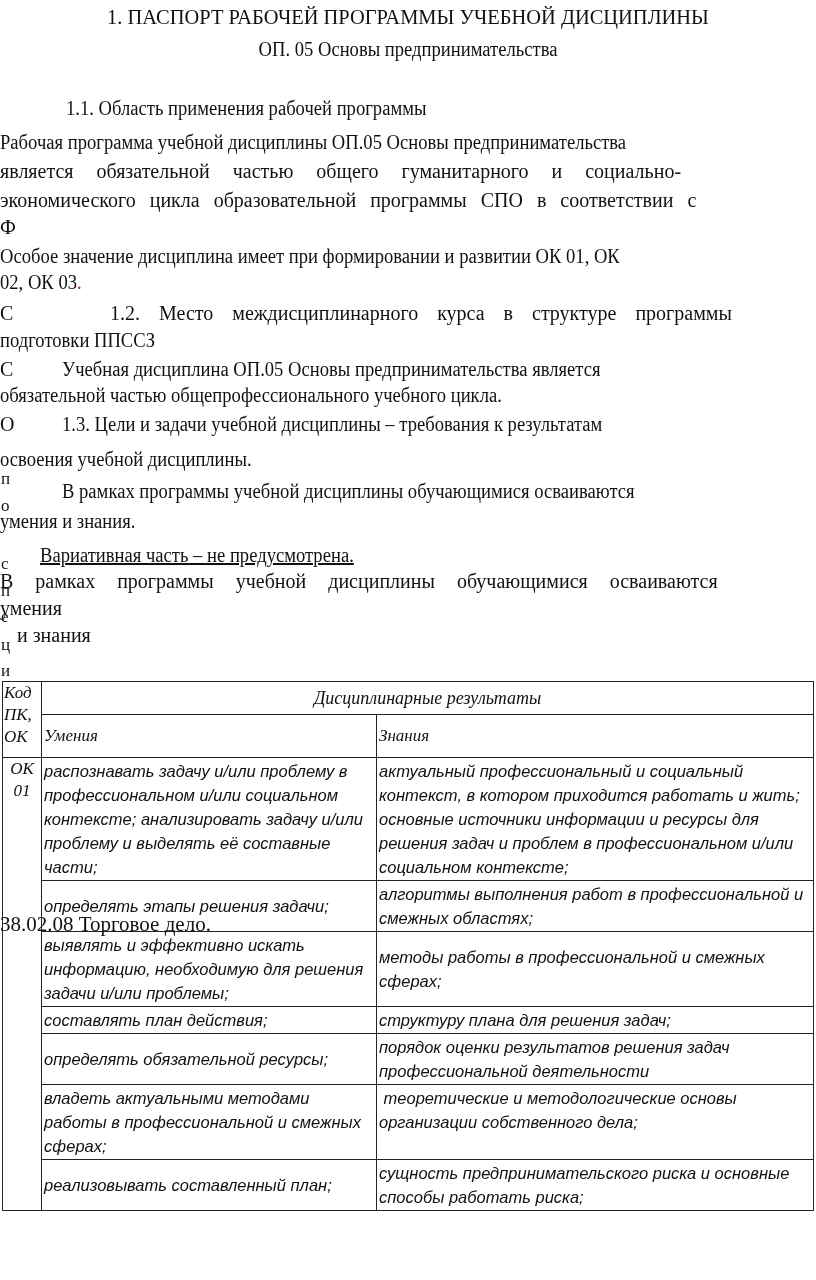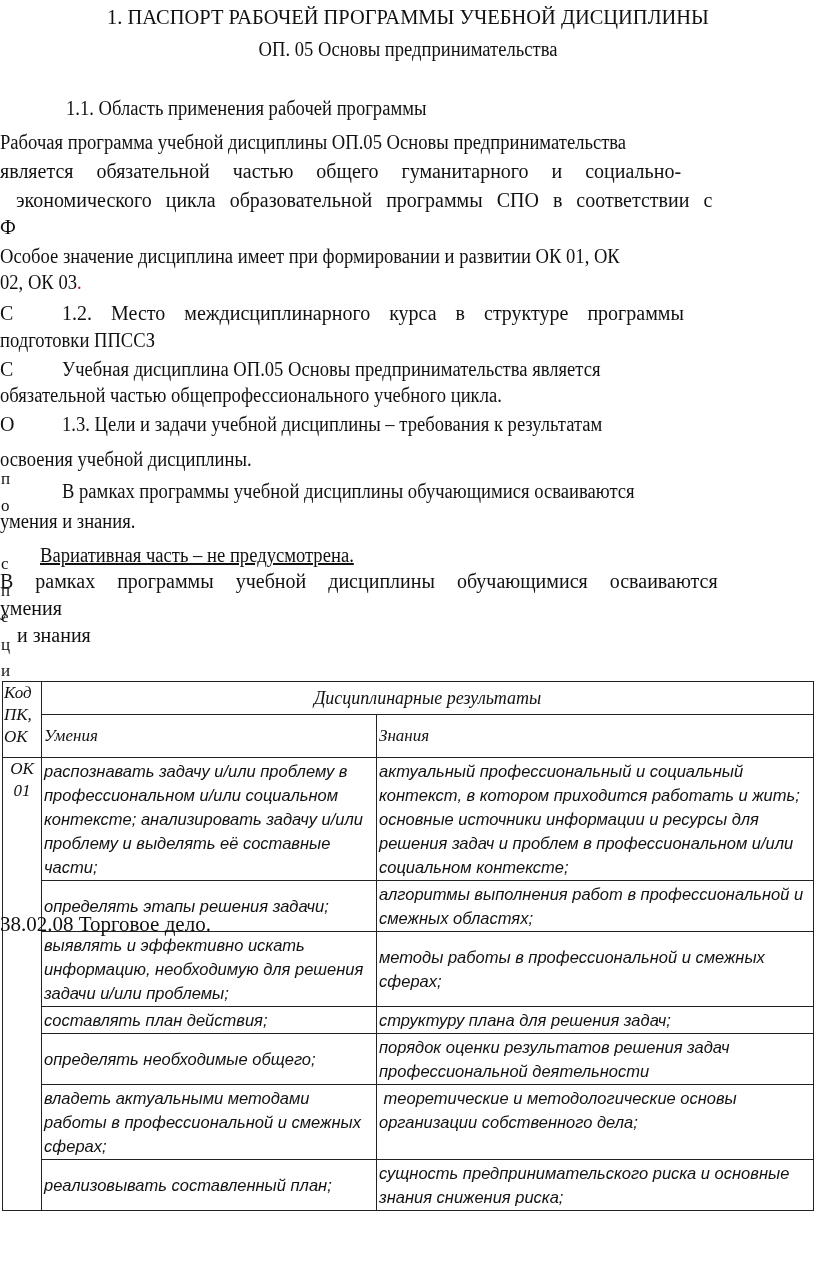--- a/index.html
+++ b/index.html
@@ -28,32 +28,32 @@
 
 <div class="abs h1">1. ПАСПОРТ РАБОЧЕЙ ПРОГРАММЫ УЧЕБНОЙ ДИСЦИПЛИНЫ</div>
 <div class="abs h2">ОП. 05 Основы предпринимательства</div>
 <div class="abs h3">1.1. Область применения рабочей программы</div>
 
 <div class="line" style="top:131px; transform:scaleX(0.93);">Рабочая программа учебной дисциплины ОП.05 Основы предпринимательства</div>
 <div class="line just" style="top:160px;">
   <span style="white-space:pre; word-spacing:18px;">является обязательной частью общего гуманитарного и социально-</span>
 </div>
 <div class="line just" style="top:189px;">
-  <span style="word-spacing:9px;margin-left:16px;">экономического цикла образовательной программы СПО в соответствии с</span>
+  <span style="word-spacing:9px;">экономического цикла образовательной программы СПО в соответствии с</span>
 </div>
 <div class="line" style="top:216px;">Ф</div>
 
 <div class="line" style="top:245px; transform:scaleX(0.93);">Особое значение дисциплина имеет при формировании и развитии ОК 01, ОК</div>
 <div class="line" style="top:271px; transform:scaleX(0.93);">
   <span>02, ОК 03</span><span class="red">.</span>
 </div>
 
 <div class="line" style="top:302px;">С</div>
 <div class="line" style="top:302px; left:62px; width:754px; display:flex; justify-content:space-between;">
-  <span style="word-spacing:14px;">1.2. Место междисциплинарного курса в структуре программы</span>
+  <span style="word-spacing:14px;margin-left:48px;">1.2. Место междисциплинарного курса в структуре программы</span>
 </div>
 <div class="line" style="top:329px; transform:scaleX(0.93);">подготовки ППССЗ</div>
 
 <div class="line" style="top:358px;">С</div>
 <div class="line" style="top:358px; left:62px; transform:scaleX(0.93);">Учебная   дисциплина ОП.05 Основы предпринимательства является</div>
 <div class="line" style="top:384px; transform:scaleX(0.93);">обязательной частью общепрофессионального учебного цикла.</div>
 
 <div class="line" style="top:413px;">О</div>
 <div class="line" style="top:413px; left:62px; transform:scaleX(0.93);">1.3. Цели и задачи учебной дисциплины – требования к результатам</div>
 <div class="line" style="top:448px; transform:scaleX(0.93);">освоения учебной дисциплины.</div>
@@ -98,27 +98,27 @@
   </tr>
   <tr>
     <td class="skill">выявлять и эффективно искать информацию, необходимую для решения задачи и/или проблемы;</td>
     <td>методы работы в профессиональной и смежных сферах;</td>
   </tr>
   <tr>
     <td class="skill">составлять план действия;</td>
     <td>структуру плана для решения задач;</td>
   </tr>
   <tr>
-    <td class="skill">определять необходимые общего;</td>
+    <td class="skill">определять обязательной ресурсы;</td>
     <td>порядок оценки результатов решения задач профессиональной деятельности</td>
   </tr>
   <tr>
     <td class="skill">владеть актуальными методами работы в профессиональной и смежных сферах;</td>
     <td style="vertical-align:top; white-space:pre-wrap;"> теоретические и методологические основы организации собственного дела;</td>
   </tr>
   <tr>
     <td class="skill" style="height:48px;">реализовывать составленный план;</td>
-    <td>сущность предпринимательского риска и основные знания снижения риска;</td>
+    <td>сущность предпринимательского риска и основные способы работать риска;</td>
   </tr>
 </tbody>
   </table>
 
 <div class="overlay">38.02.08 Торговое дело.</div>
 
 </body></html>

